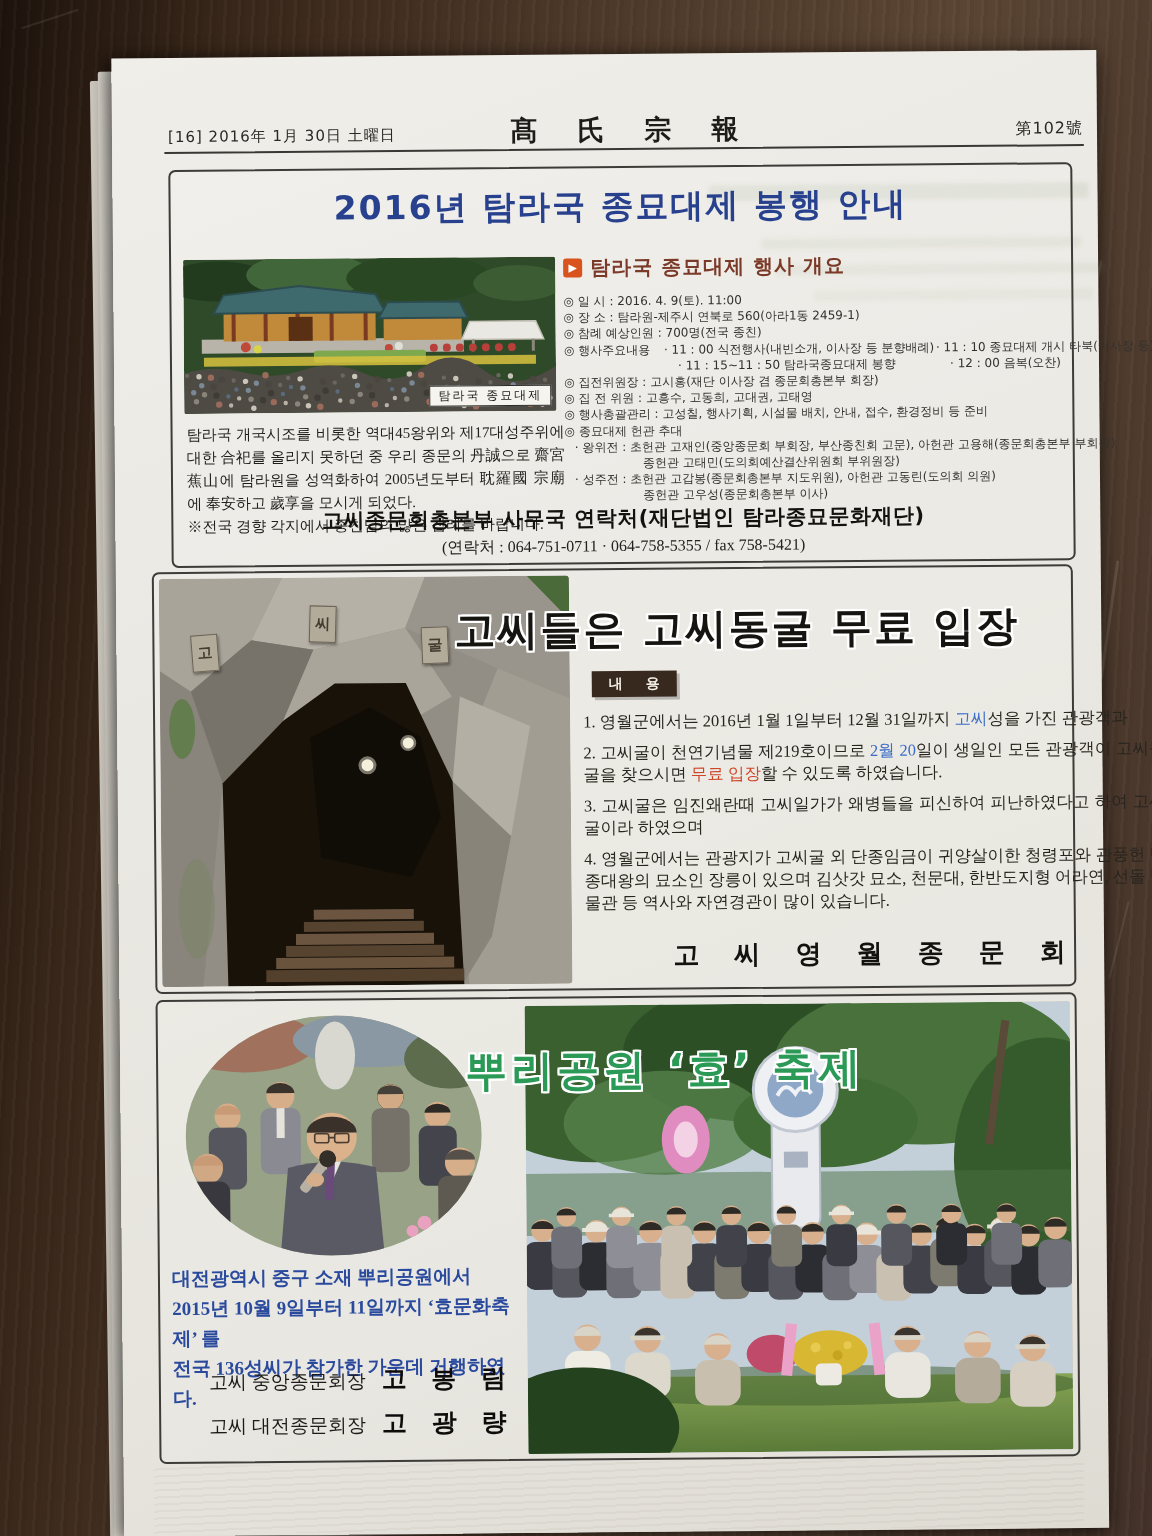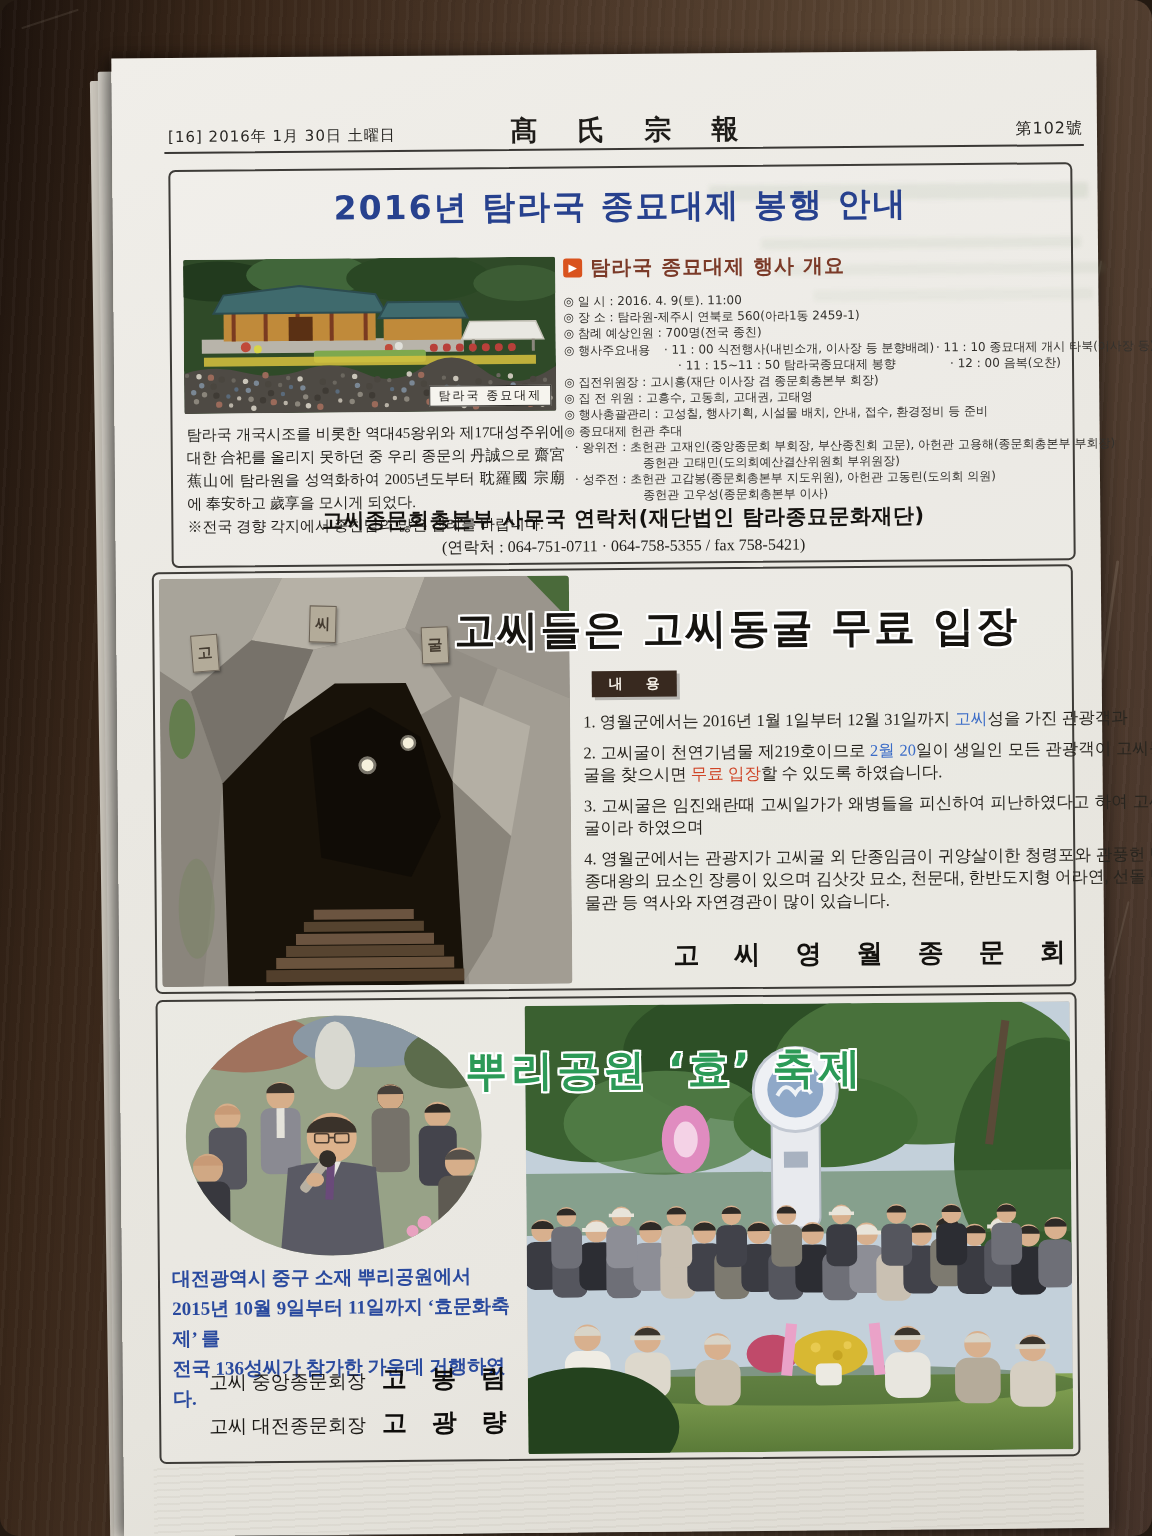--- a/index.html
+++ b/index.html
@@ -1,18 +1,18 @@
 <!DOCTYPE html>
 <html><head>
 <meta charset="utf-8">
 <style>
   html,body{margin:0;padding:0;background:#241a12;}
   .scene{position:relative;width:1152px;height:1536px;overflow:hidden;
     background:linear-gradient(100deg,#1d130d 0%,#382619 16%,#4d392a 42%,#5a4533 68%,#443229 100%);
-    font-family:"DejaVu Sans","Liberation Sans",sans-serif;border-radius:19px;}
+    font-family:"DejaVu Sans","Liberation Sans",sans-serif;}
   .scene::before{content:"";position:absolute;inset:0;
     background:repeating-linear-gradient(93deg,rgba(255,255,255,.028) 0 3px,rgba(0,0,0,.04) 3px 7px,transparent 7px 14px);}
   .scratch{position:absolute;background:rgba(232,220,200,.28);border-radius:2px;}
   .abs{position:absolute;}
   .sheet{position:absolute;border-radius:2px;}
   .paper{position:absolute;left:112px;top:58px;width:985px;height:1478px;
     background:linear-gradient(160deg,#f0eee9 0%,#eae8e2 40%,#e6e4dd 75%,#dedbd3 100%);
     transform:rotate(-0.5deg);transform-origin:60px 80px;
     box-shadow:0 4px 22px rgba(0,0,0,.6), -6px 0 12px rgba(0,0,0,.25);}
   .ghost{position:absolute;background:rgba(125,150,115,.13);filter:blur(2px);border-radius:3px;}

